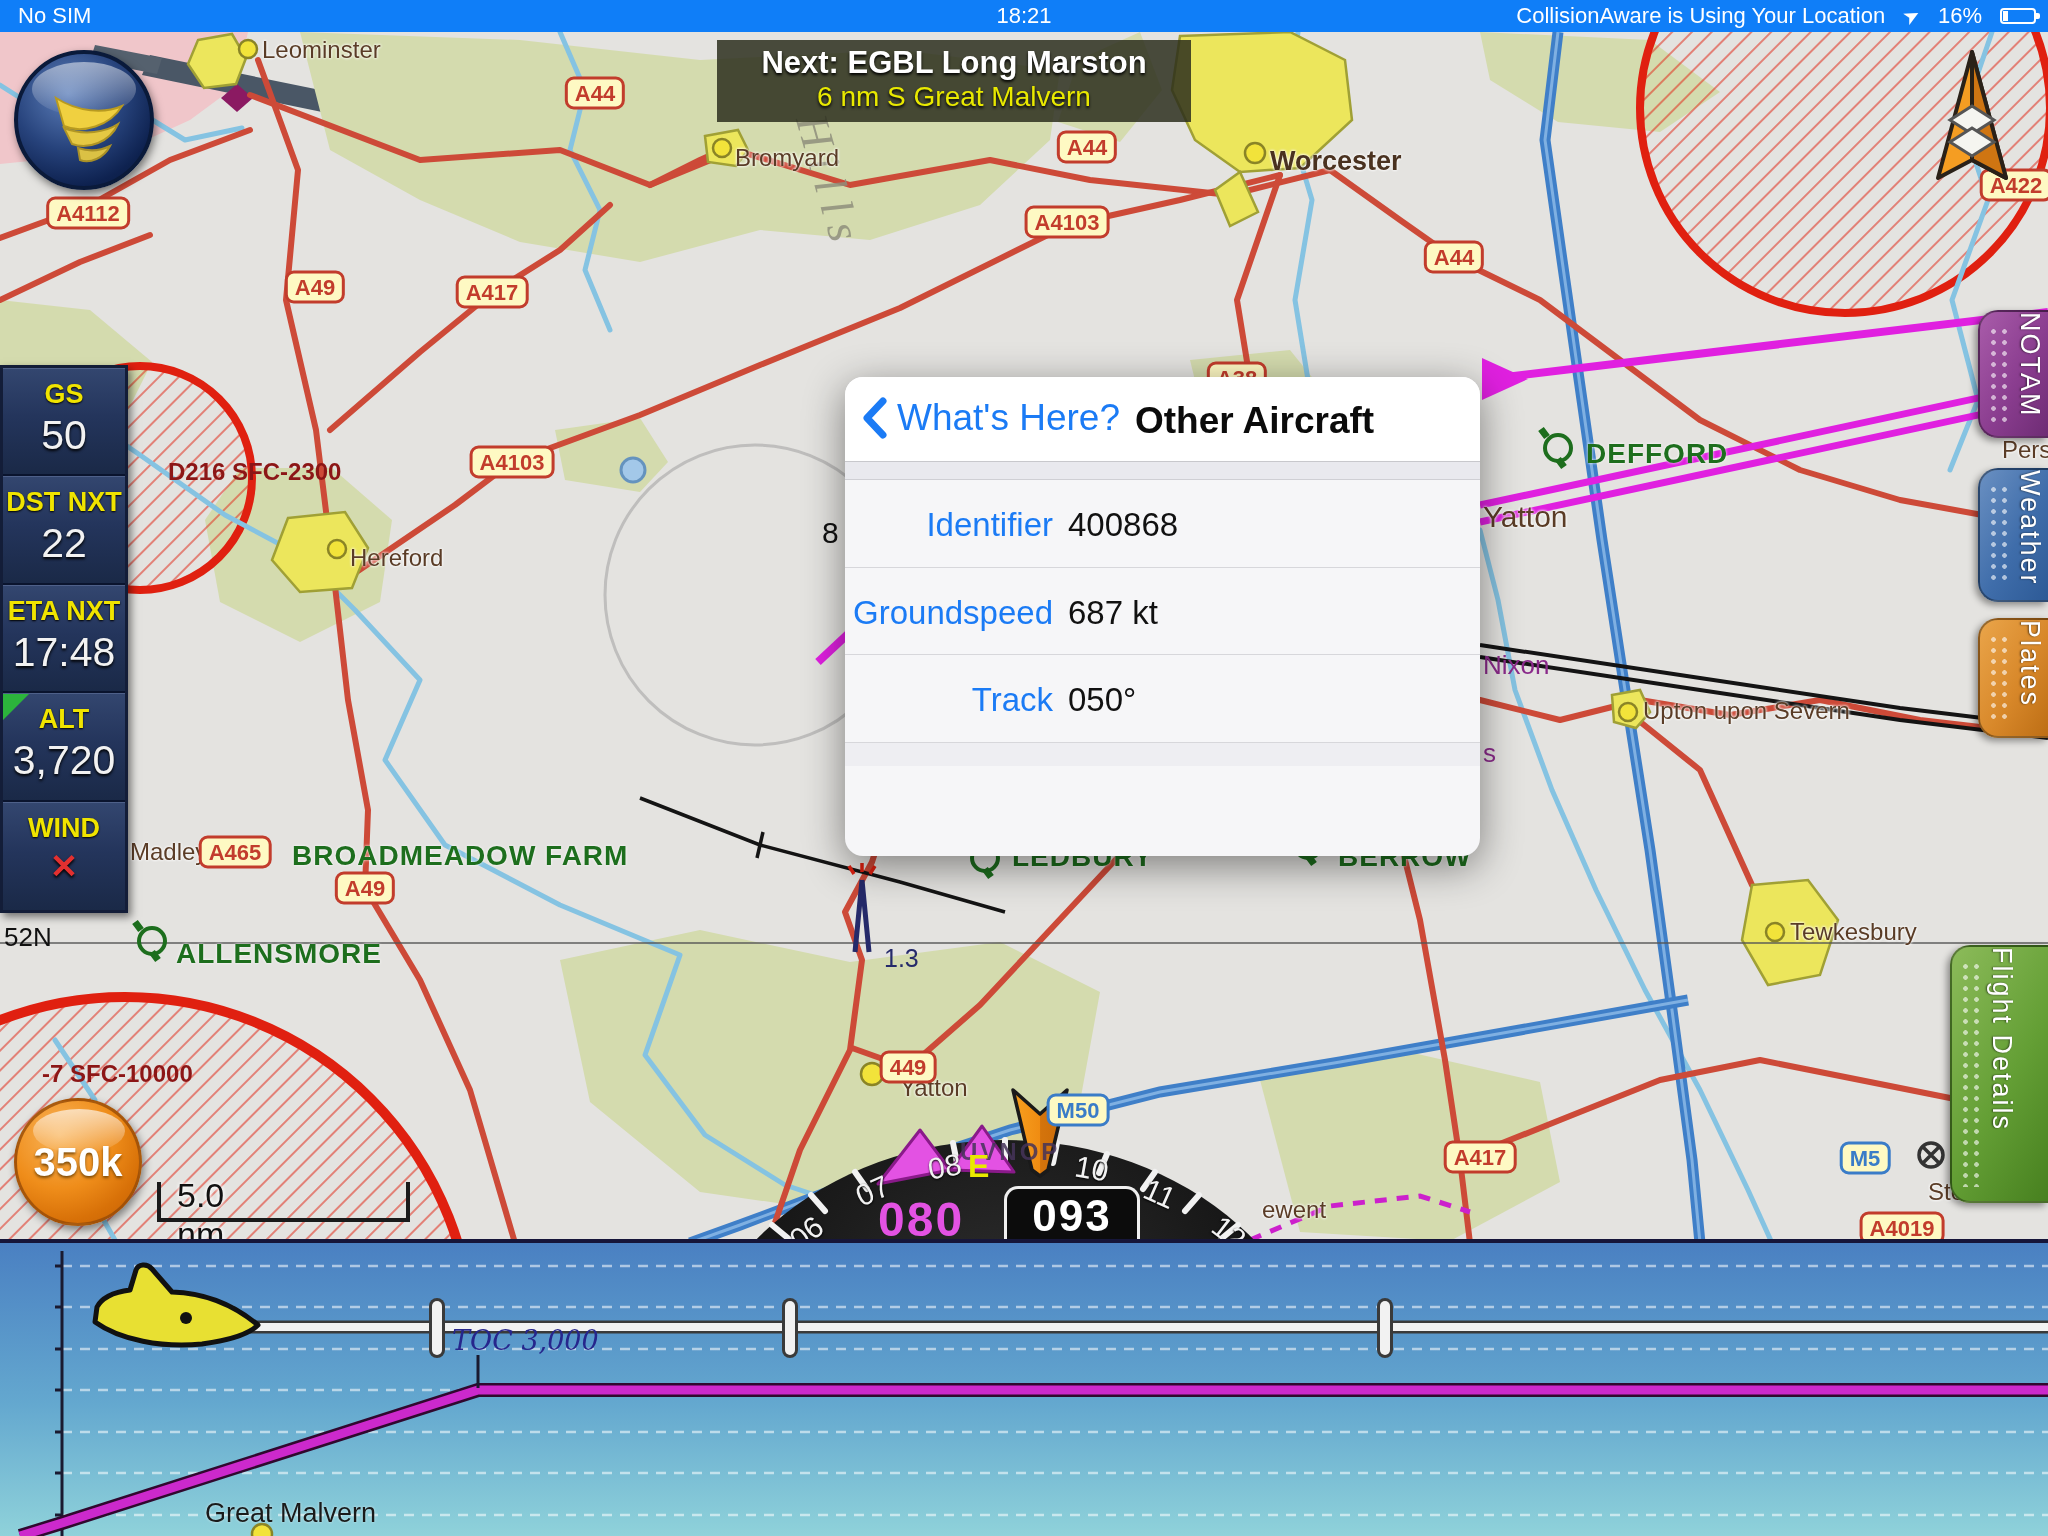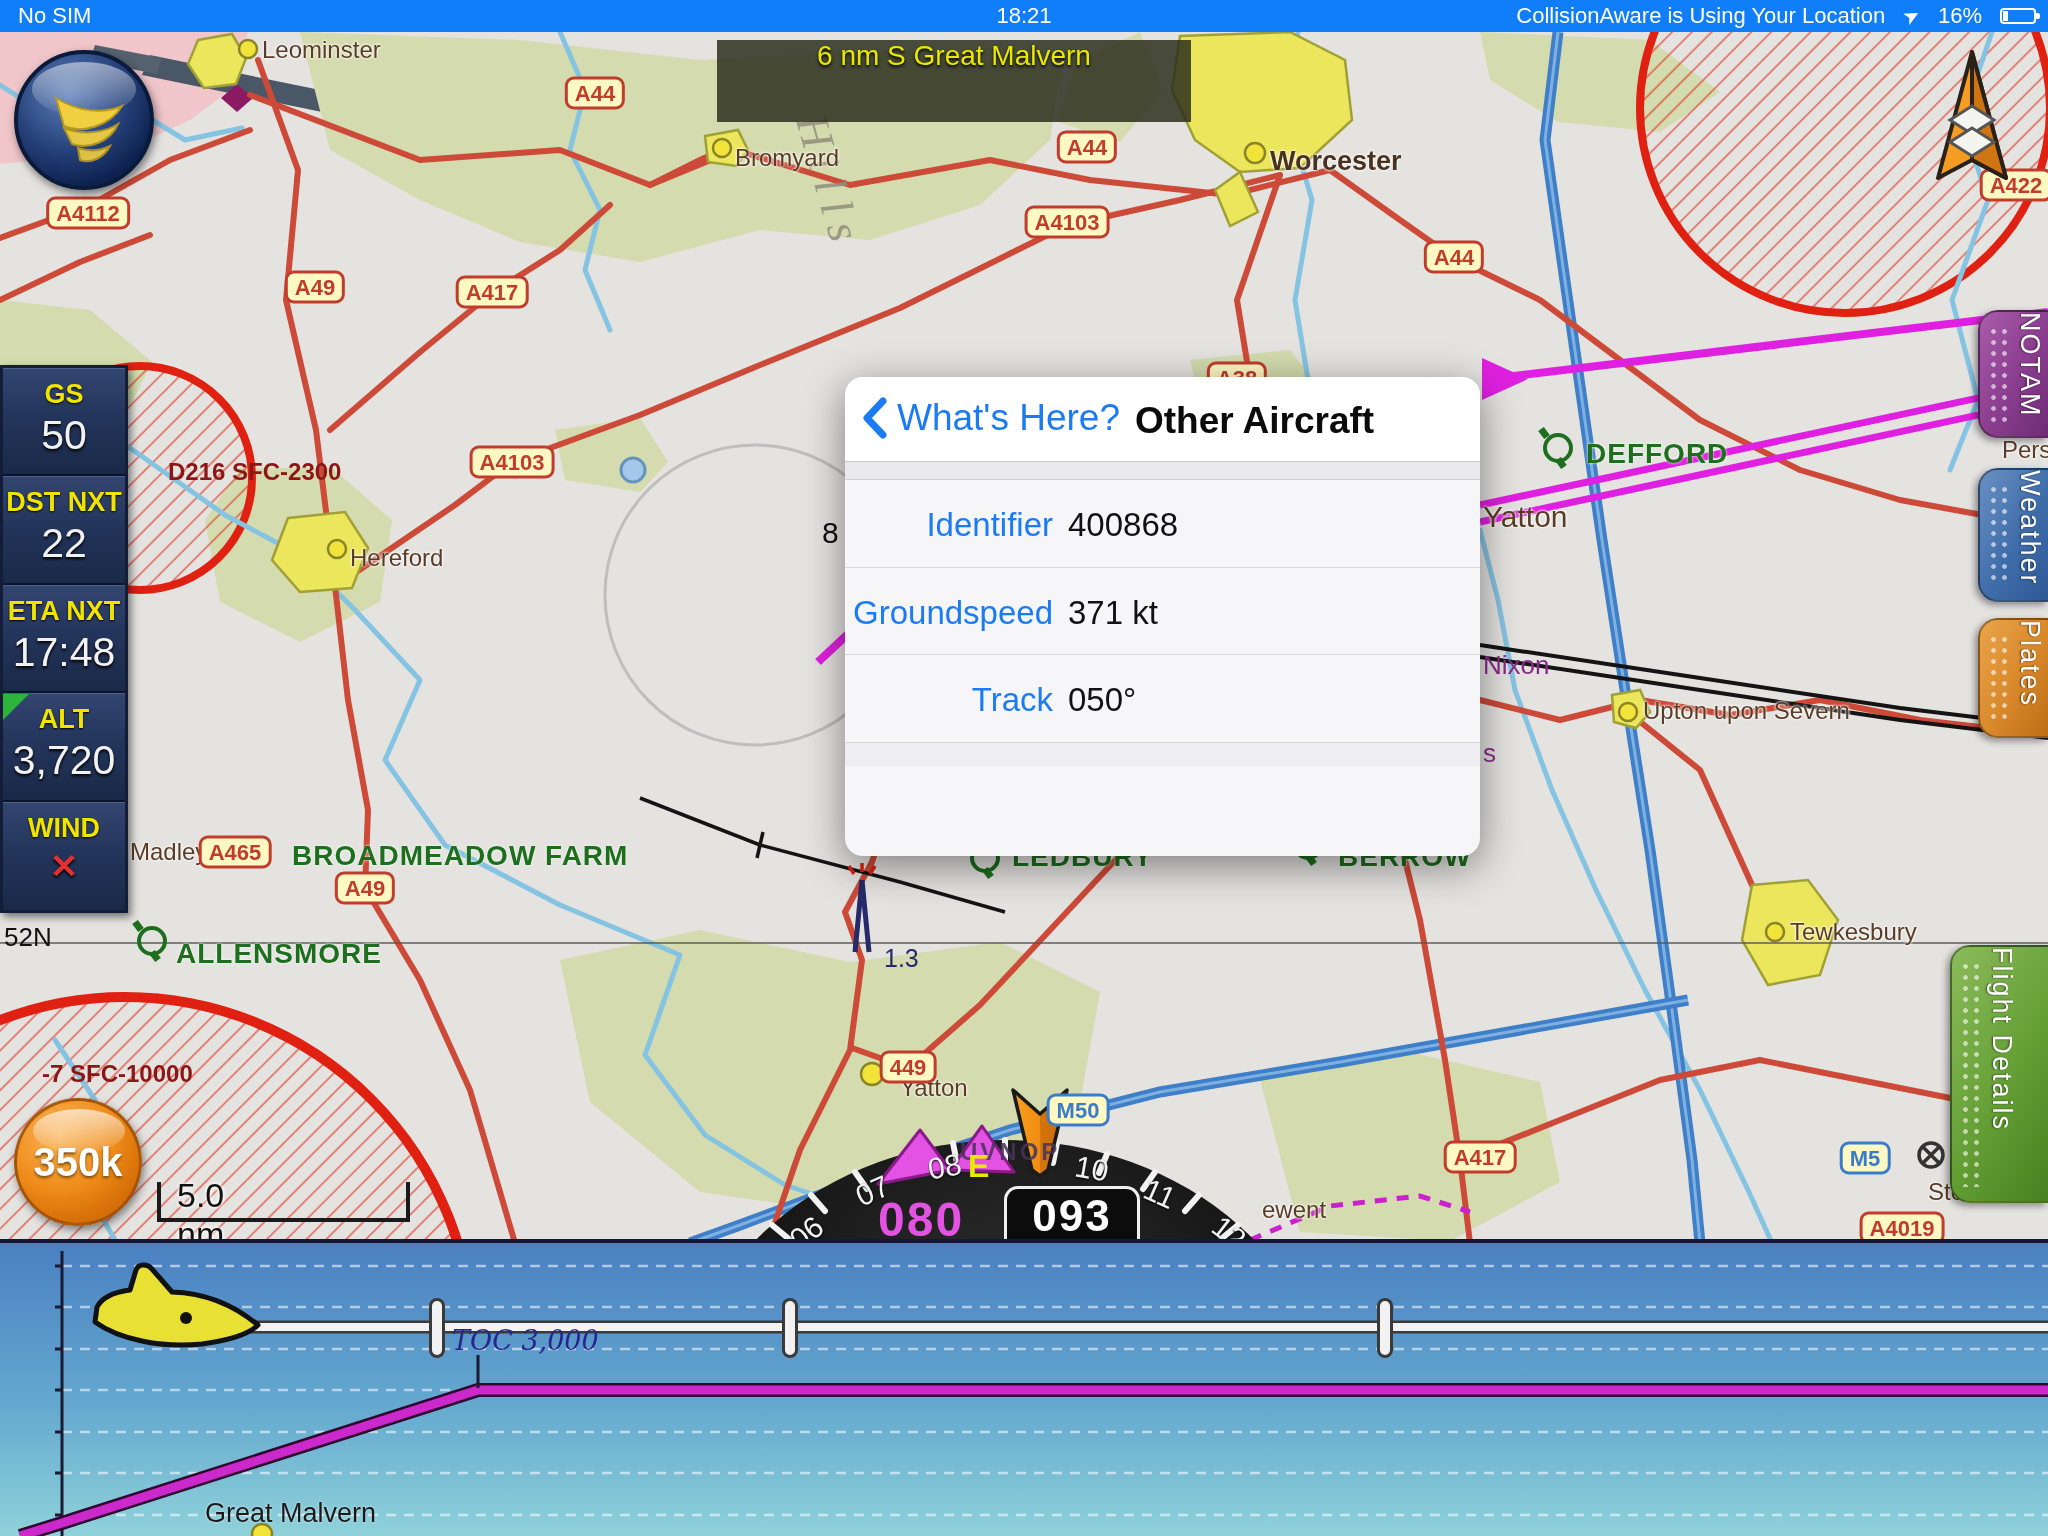--- a/index.html
+++ b/index.html
@@ -353,20 +353,21 @@
       <span>CollisionAware is Using Your Location</span>
       <span class="locarrow">➤</span>
       <span>16%</span>
       <span class="batt">
           <i></i>
         </span>
     </span>
   </div>
 
   <div class="banner">
+    <div class="l1">Next: EGBL Long Marston</div>
     <div class="l2">6 nm S Great Malvern</div>
   </div>
 
   <div class="fpanel">
     <div class="fcell">
       <div class="lab">GS</div>
       <div class="val">50</div>
     </div>
     <div class="fcell">
       <div class="lab">DST NXT</div>
@@ -397,21 +398,21 @@
       </div>
       <div class="pop-title">Other Aircraft</div>
     </div>
     <div class="pop-strip"></div>
     <div class="pop-row">
       <span class="rl">Identifier</span>
       <span class="rv">400868</span>
     </div>
     <div class="pop-row">
       <span class="rl">Groundspeed</span>
-      <span class="rv">371 kt</span>
+      <span class="rv">687 kt</span>
     </div>
     <div class="pop-row">
       <span class="rl">Track</span>
       <span class="rv">050°</span>
     </div>
     <div class="pop-foot"></div>
   </div>
 
   <div class="tab tab-notam">
     <div class="dots"></div>

